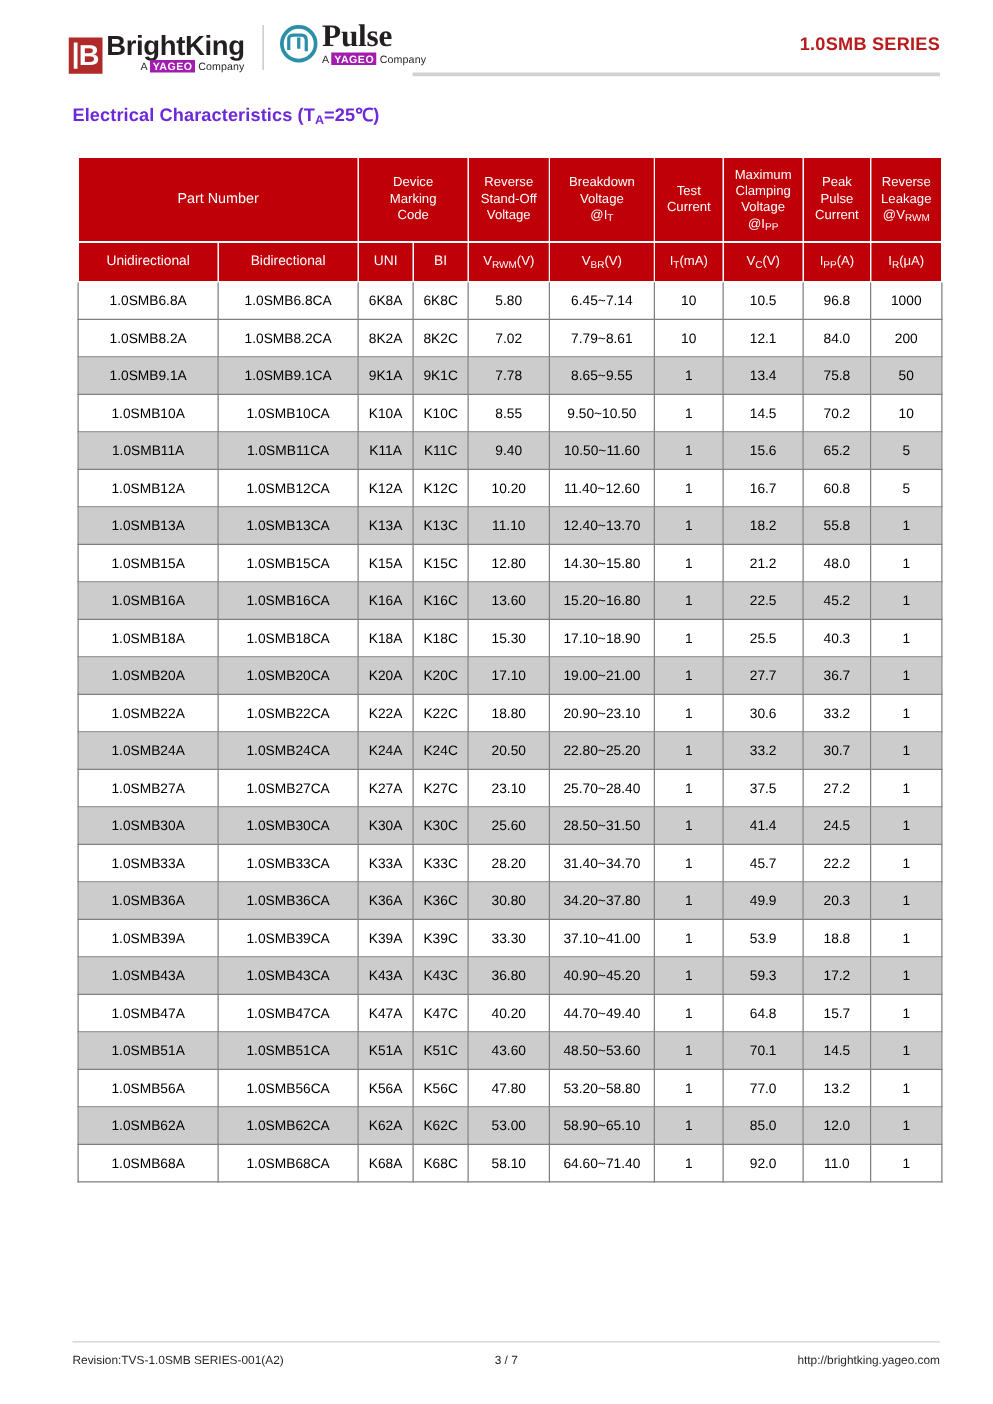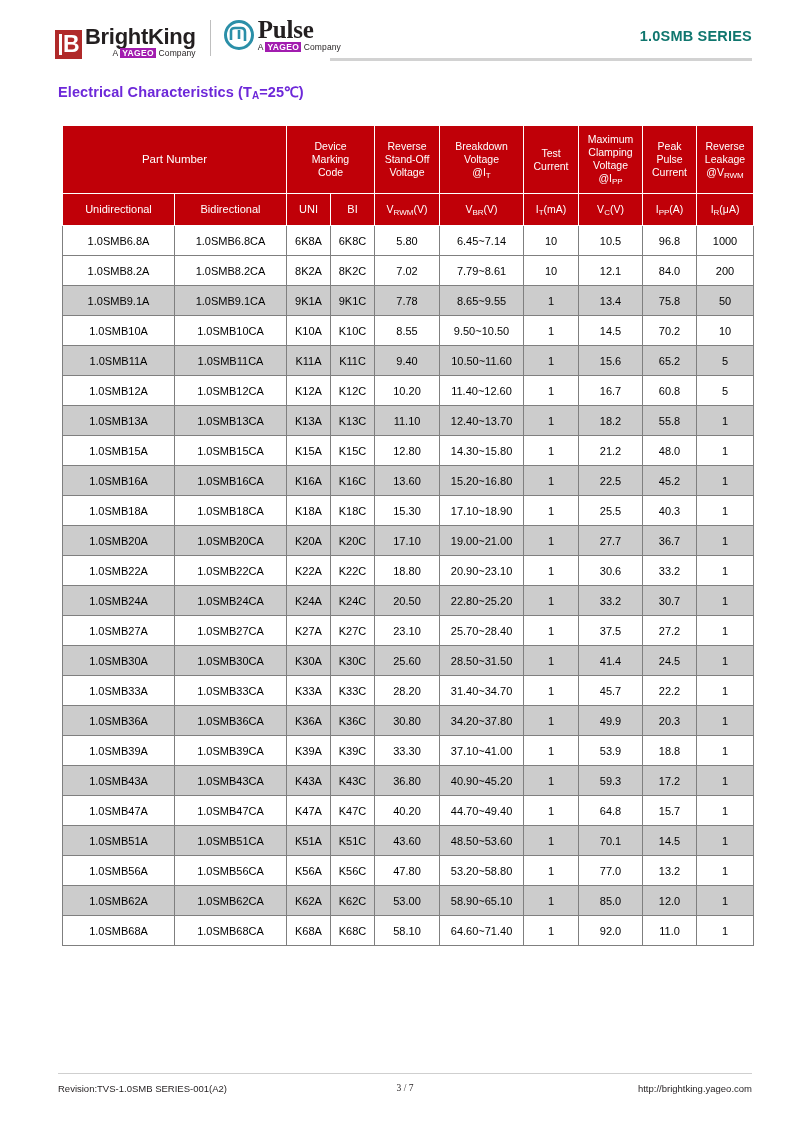--- a/index.html
+++ b/index.html
@@ -153,21 +153,21 @@
     line-height: 11px;
     color: #231f20;
     letter-spacing: 0.1px;
     white-space: nowrap;
   }
 
   .header-series {
     margin-left: auto;
     font-size: 14.5px;
     font-weight: bold;
-    color: #0f766e;
+    color: #b91c1c;
     letter-spacing: 0.2px;
     padding-bottom: 4px;
   }
 
   .header-rule {
     position: absolute;
     top: 58px;
     left: 330px;
     right: 42px;
     height: 3px;
@@ -280,21 +280,20 @@
     display: flex;
     align-items: flex-start;
     font-size: 9.5px;
     color: #231f20;
   }
   .footer-left { flex: 0 0 auto; }
   .footer-center {
     position: absolute;
     left: 0; right: 0;
     text-align: center;
-    font-family: Liberation Serif, serif;
   }
   .footer-right { margin-left: auto; padding-left: 10px; }
 </style>
 </head>
 <body>
 
 <div class="page">
 
   <div class="page-header">
     <div class="logo-group">

